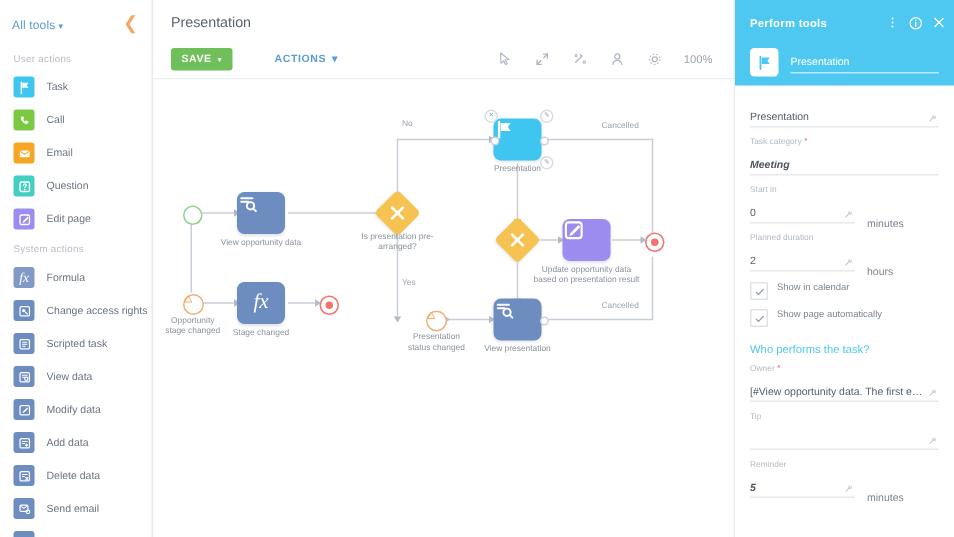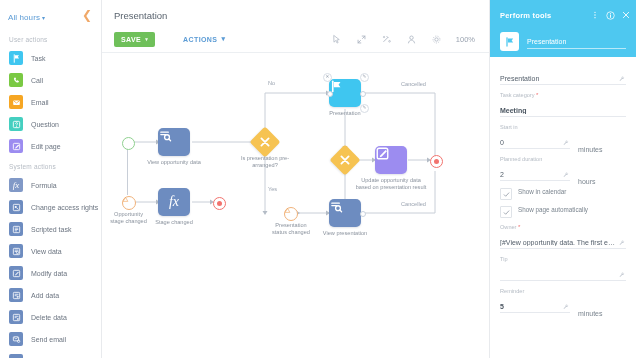--- a/index.html
+++ b/index.html
@@ -129,21 +129,21 @@
   .rp-body{padding:10px 10px 0 10px;box-sizing:border-box;}
   .rp-section{font-size:7.5px;color:#4ec8f0;margin:0 0 6px 0;}
   .fld{margin-bottom:7px;position:relative;}
   .fld-lbl{font-size:5.6px;color:#b4bbc4;margin-bottom:1px;display:block;}
   .req{color:#f07070;font-size:6px;}
   .fld-val{
     font-size:7px;color:#55606c;border:none;outline:none;background:transparent;
     border-bottom:1px solid #e6e9ee;width:100%;padding:1px 10px 2px 0;box-sizing:border-box;
     font-family:"Liberation Sans",sans-serif;white-space:nowrap;overflow:hidden;text-overflow:ellipsis;
   }
-  .fld-val.bold{font-weight:bold;color:#4a5560;}
+  .fld-val.bold{font-weight:bold;color:#4a5560;font-style:italic;}
   .wrench{position:absolute;right:1px;bottom:3px;color:#c6ccd4;cursor:pointer;}
   .row2{display:flex;gap:8px;}
   .row2 .fld{flex:1 1 0;}
   .row2 .unit{
     flex:0 0 48px;font-size:7px;color:#7b858f;align-self:flex-end;padding-bottom:3px;
   }
   .chk-row{display:flex;align-items:flex-start;gap:6px;margin-bottom:6px;}
   .chk{
     width:10px;height:10px;border:1px solid #dfe3e8;border-radius:1px;flex:0 0 10px;
     display:flex;align-items:center;justify-content:center;background:#fff;cursor:pointer;
@@ -152,21 +152,21 @@
   .chk-lbl{font-size:6.3px;color:#7b858f;line-height:8px;}
 </style>
 </head>
 <body>
 
 <div class="app">
 
   <aside class="sidebar">
     <div class="sb-head">
       <div>
-        <span class="sb-title"><span>All hours</span><span class="caret">▾</span></span>
+        <span class="sb-title"><span>All tools</span><span class="caret">▾</span></span>
       </div>
       <span class="collapse-ico">❮</span>
     </div>
 
     <div class="sb-group">User actions</div>
 
     <div class="sb-item">
       <span class="sb-ico ico-task">
         <svg class="glyph" width="9" height="9" viewBox="0 0 12 12">
             <path d="M3 1v10" stroke="#fff" stroke-width="1.3" fill="none" stroke-linecap="round"></path>
@@ -598,20 +598,21 @@
 
       <div class="chk-row">
         <span class="chk">
           <svg width="7" height="7" viewBox="0 0 12 12">
               <path d="M2 6.4l2.6 2.6L10 3.2" stroke="#8f98a3" stroke-width="1.4" fill="none" stroke-linecap="round"></path>
             </svg>
         </span>
         <span class="chk-lbl">Show page automatically</span>
       </div>
 
+      <div class="rp-section" style="margin-top:10px;">Who performs the task?</div>
 
       <div class="fld">
         <label class="fld-lbl"><span>Owner</span> <span class="req">*</span></label>
         <input class="fld-val" value="[#View opportunity data. The first element..." style="">
         <svg class="wrench" width="7" height="7" viewBox="0 0 12 12">
             <path d="M9.4 2.6a2.4 2.4 0 00-3.2 3.1L2.6 9.3l1 1 3.6-3.6a2.4 2.4 0 003.1-3.2L8.6 5.2 7 3.6z" fill="#c6ccd4"></path>
           </svg>
       </div>
 
       <div class="fld">

